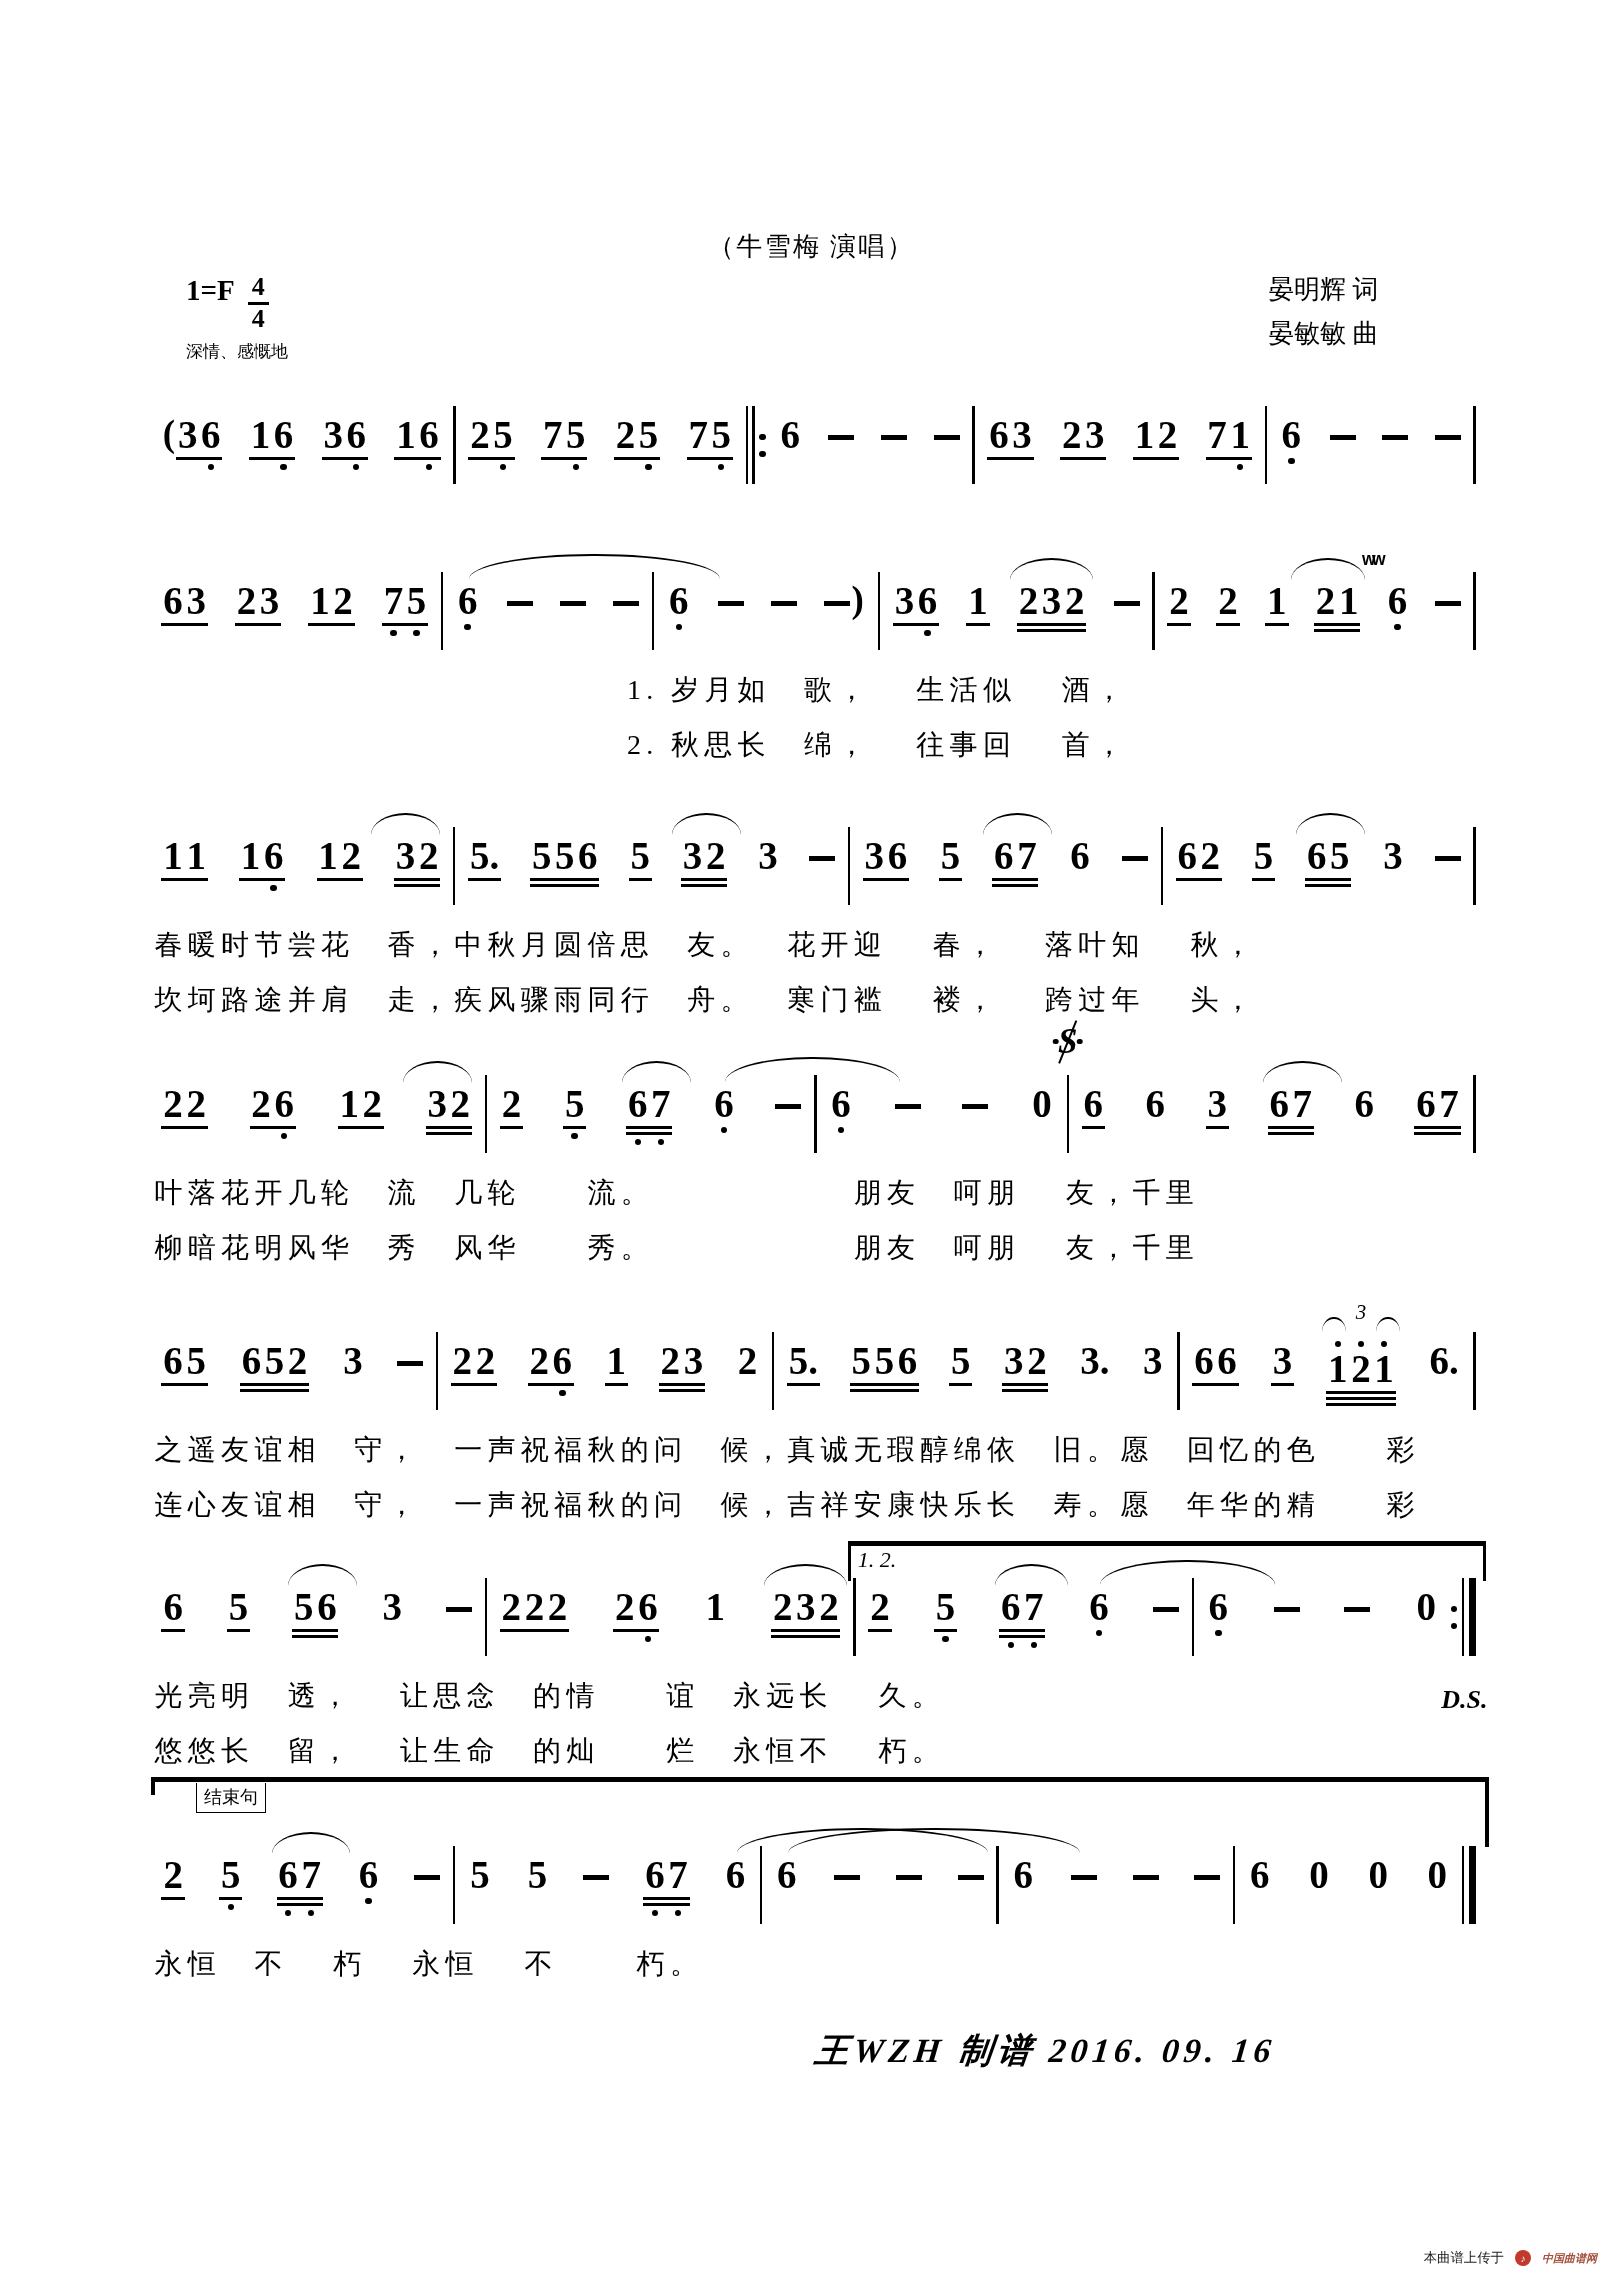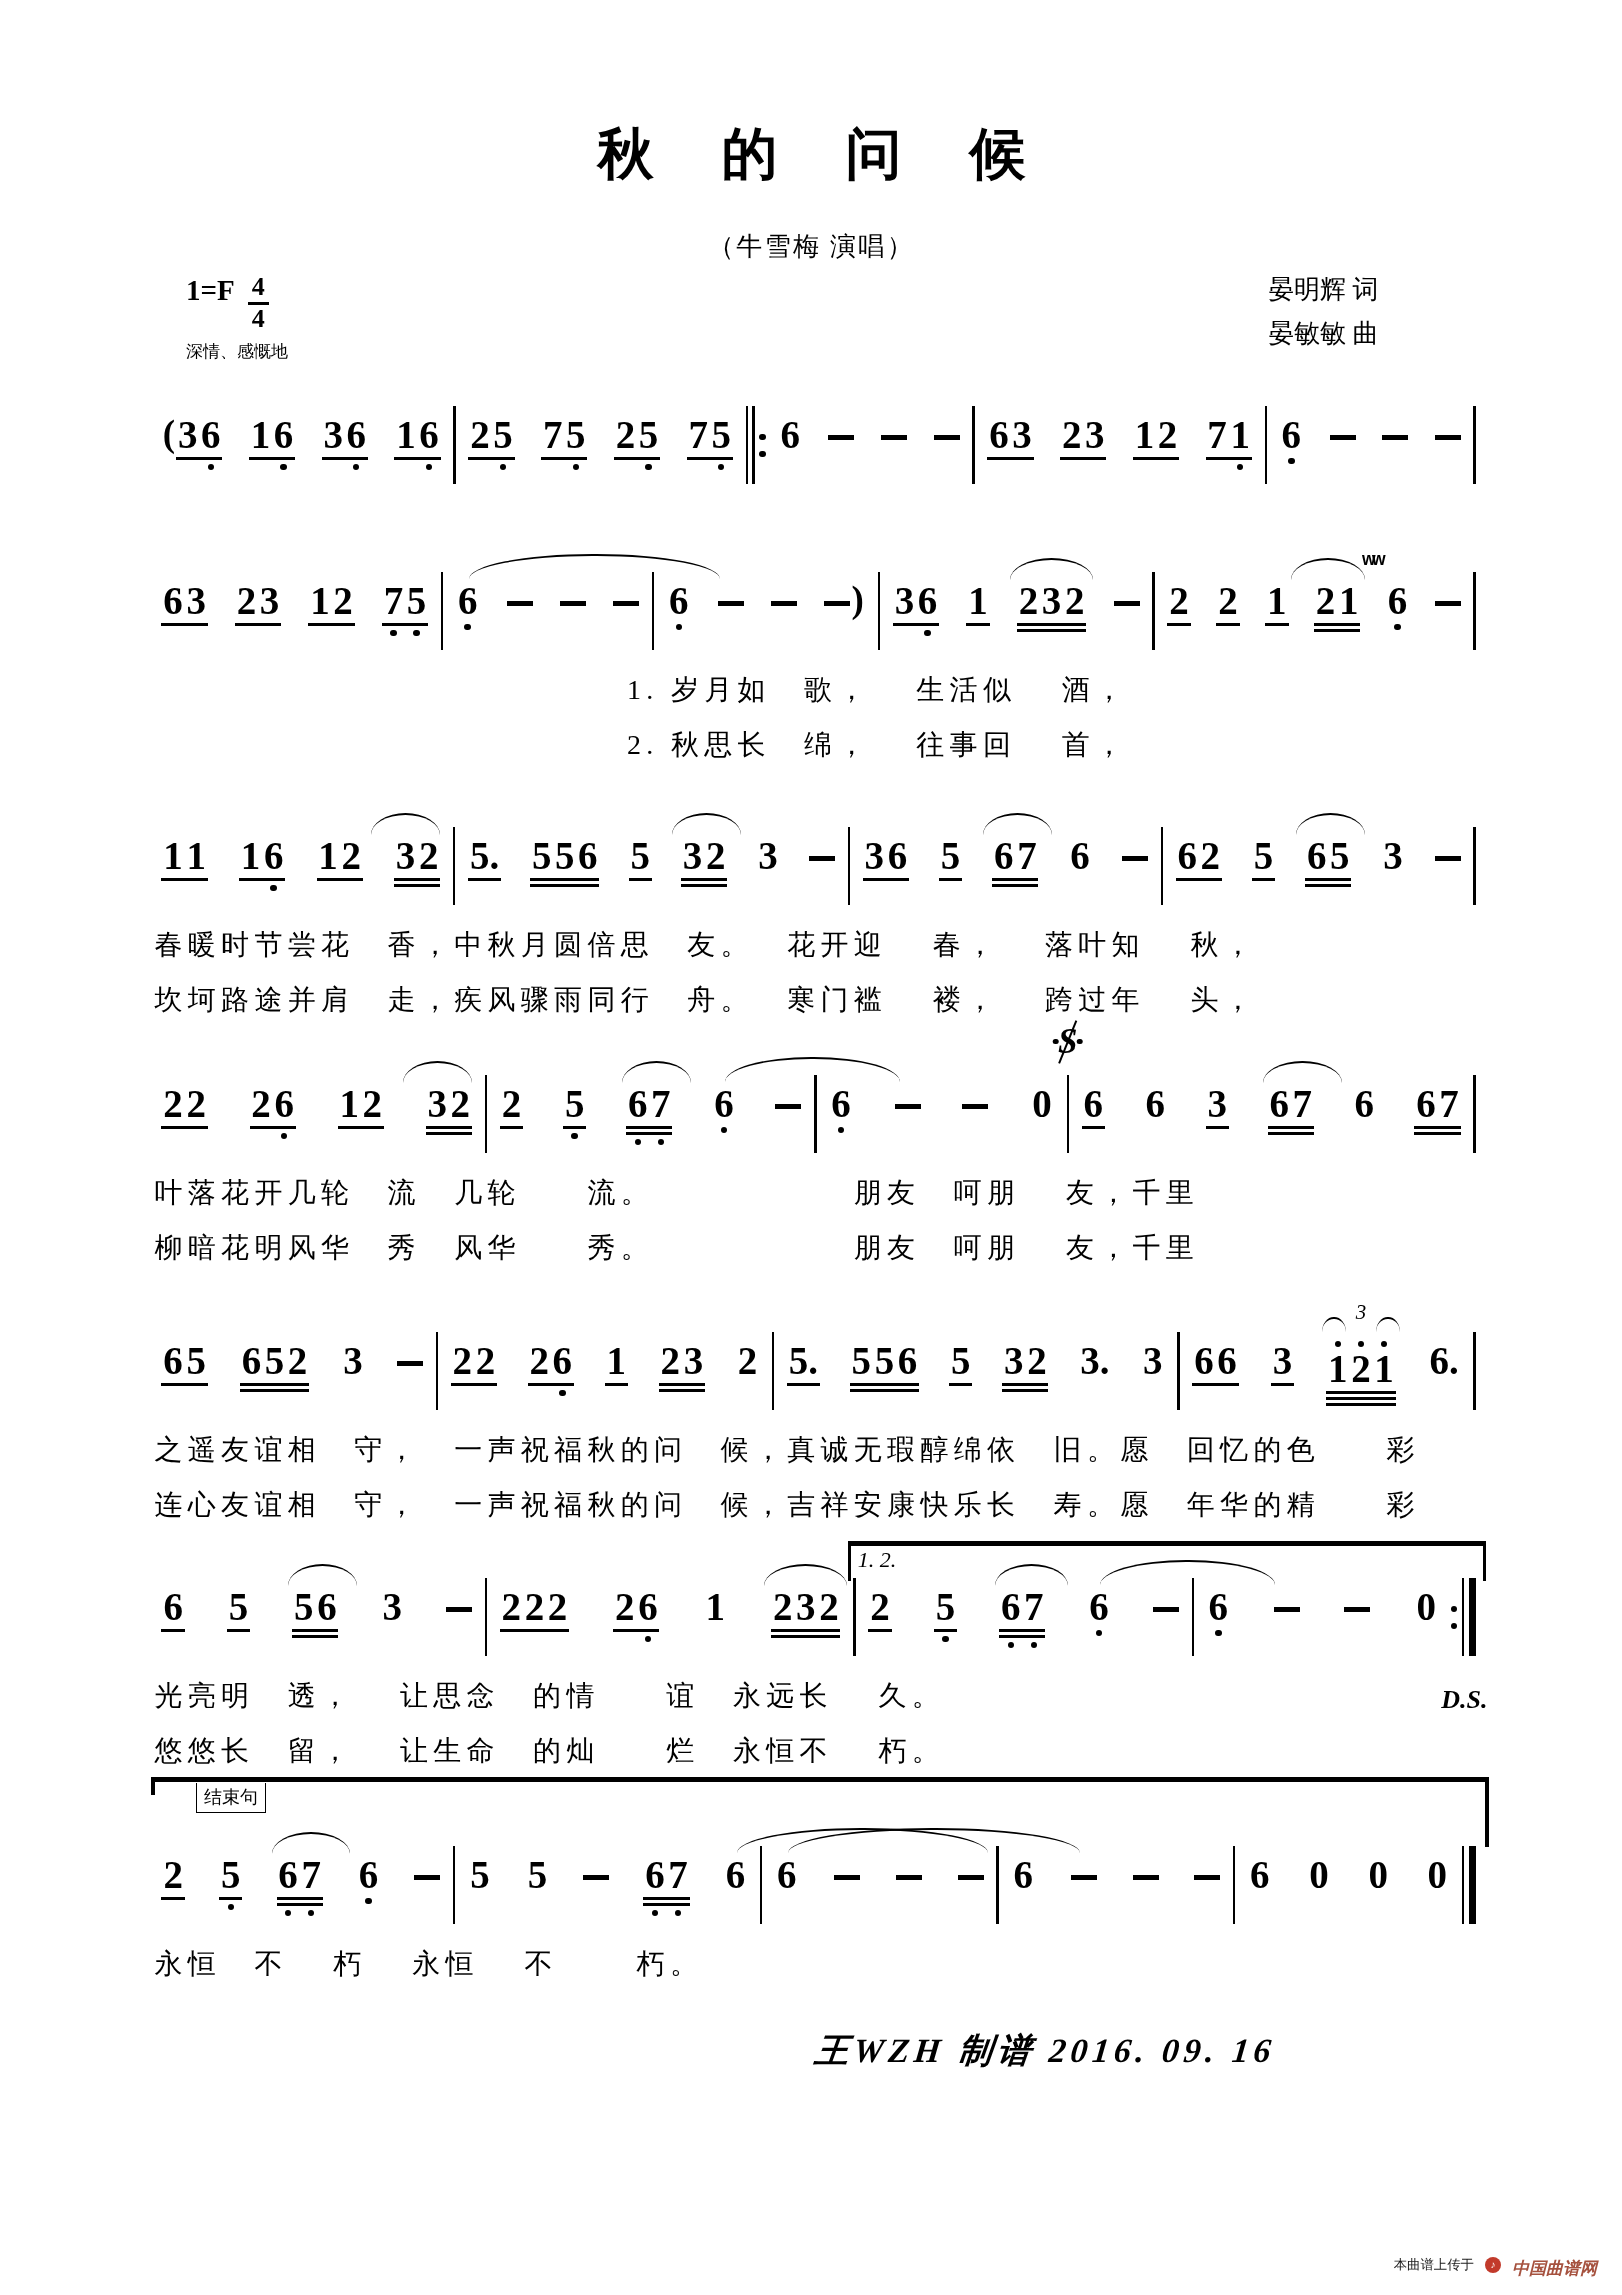--- a/index.html
+++ b/index.html
@@ -67,27 +67,26 @@
   .endlab{position:absolute;top:6.4px;left:4px;font-size:18px;padding:1.2px 7px 3.5px;
           border-left:1.8px solid #000;border-right:1.8px solid #000;border-bottom:1.8px solid #000;margin-left:41px;}
   
   .scriber{position:absolute;top:2028px;left:815px;font-size:34px;font-weight:bold;
            font-style:italic;letter-spacing:4.7px;transform:skewX(-6deg);}
   .watermark{position:absolute;top:2249px;right:26px;display:flex;align-items:center;gap:11px;}
   .wm-pre{font-size:13.4px;font-family:"Liberation Sans",sans-serif;color:#1a1a1a;}
   .wm-logo{width:16px;height:16px;border-radius:50%;background:#c23a2b;color:#fff;
            display:flex;align-items:center;justify-content:center;font-size:10px;
            font-family:"Liberation Sans",sans-serif;}
-  .wm-site{font-size:17px;font-weight:bold;font-style:italic;color:#a6523f;margin-top:8px;}
+  .wm-site{font-size:11px;font-weight:bold;font-style:italic;color:#a6523f;}
 </style>
 </head>
 <body>
 
 <div class="page">
-  <div class="title">秋 的 问 候</div>
   <div class="subtitle">（牛雪梅 演唱）</div>
   <div class="keyrow">
     <span>1=F</span>
     <span class="meter">
       <span class="num">4</span>
       <span class="fbar"></span>
       <span class="den">4</span>
     </span>
   </div>
   <div class="tempo">深情、感慨地</div>

